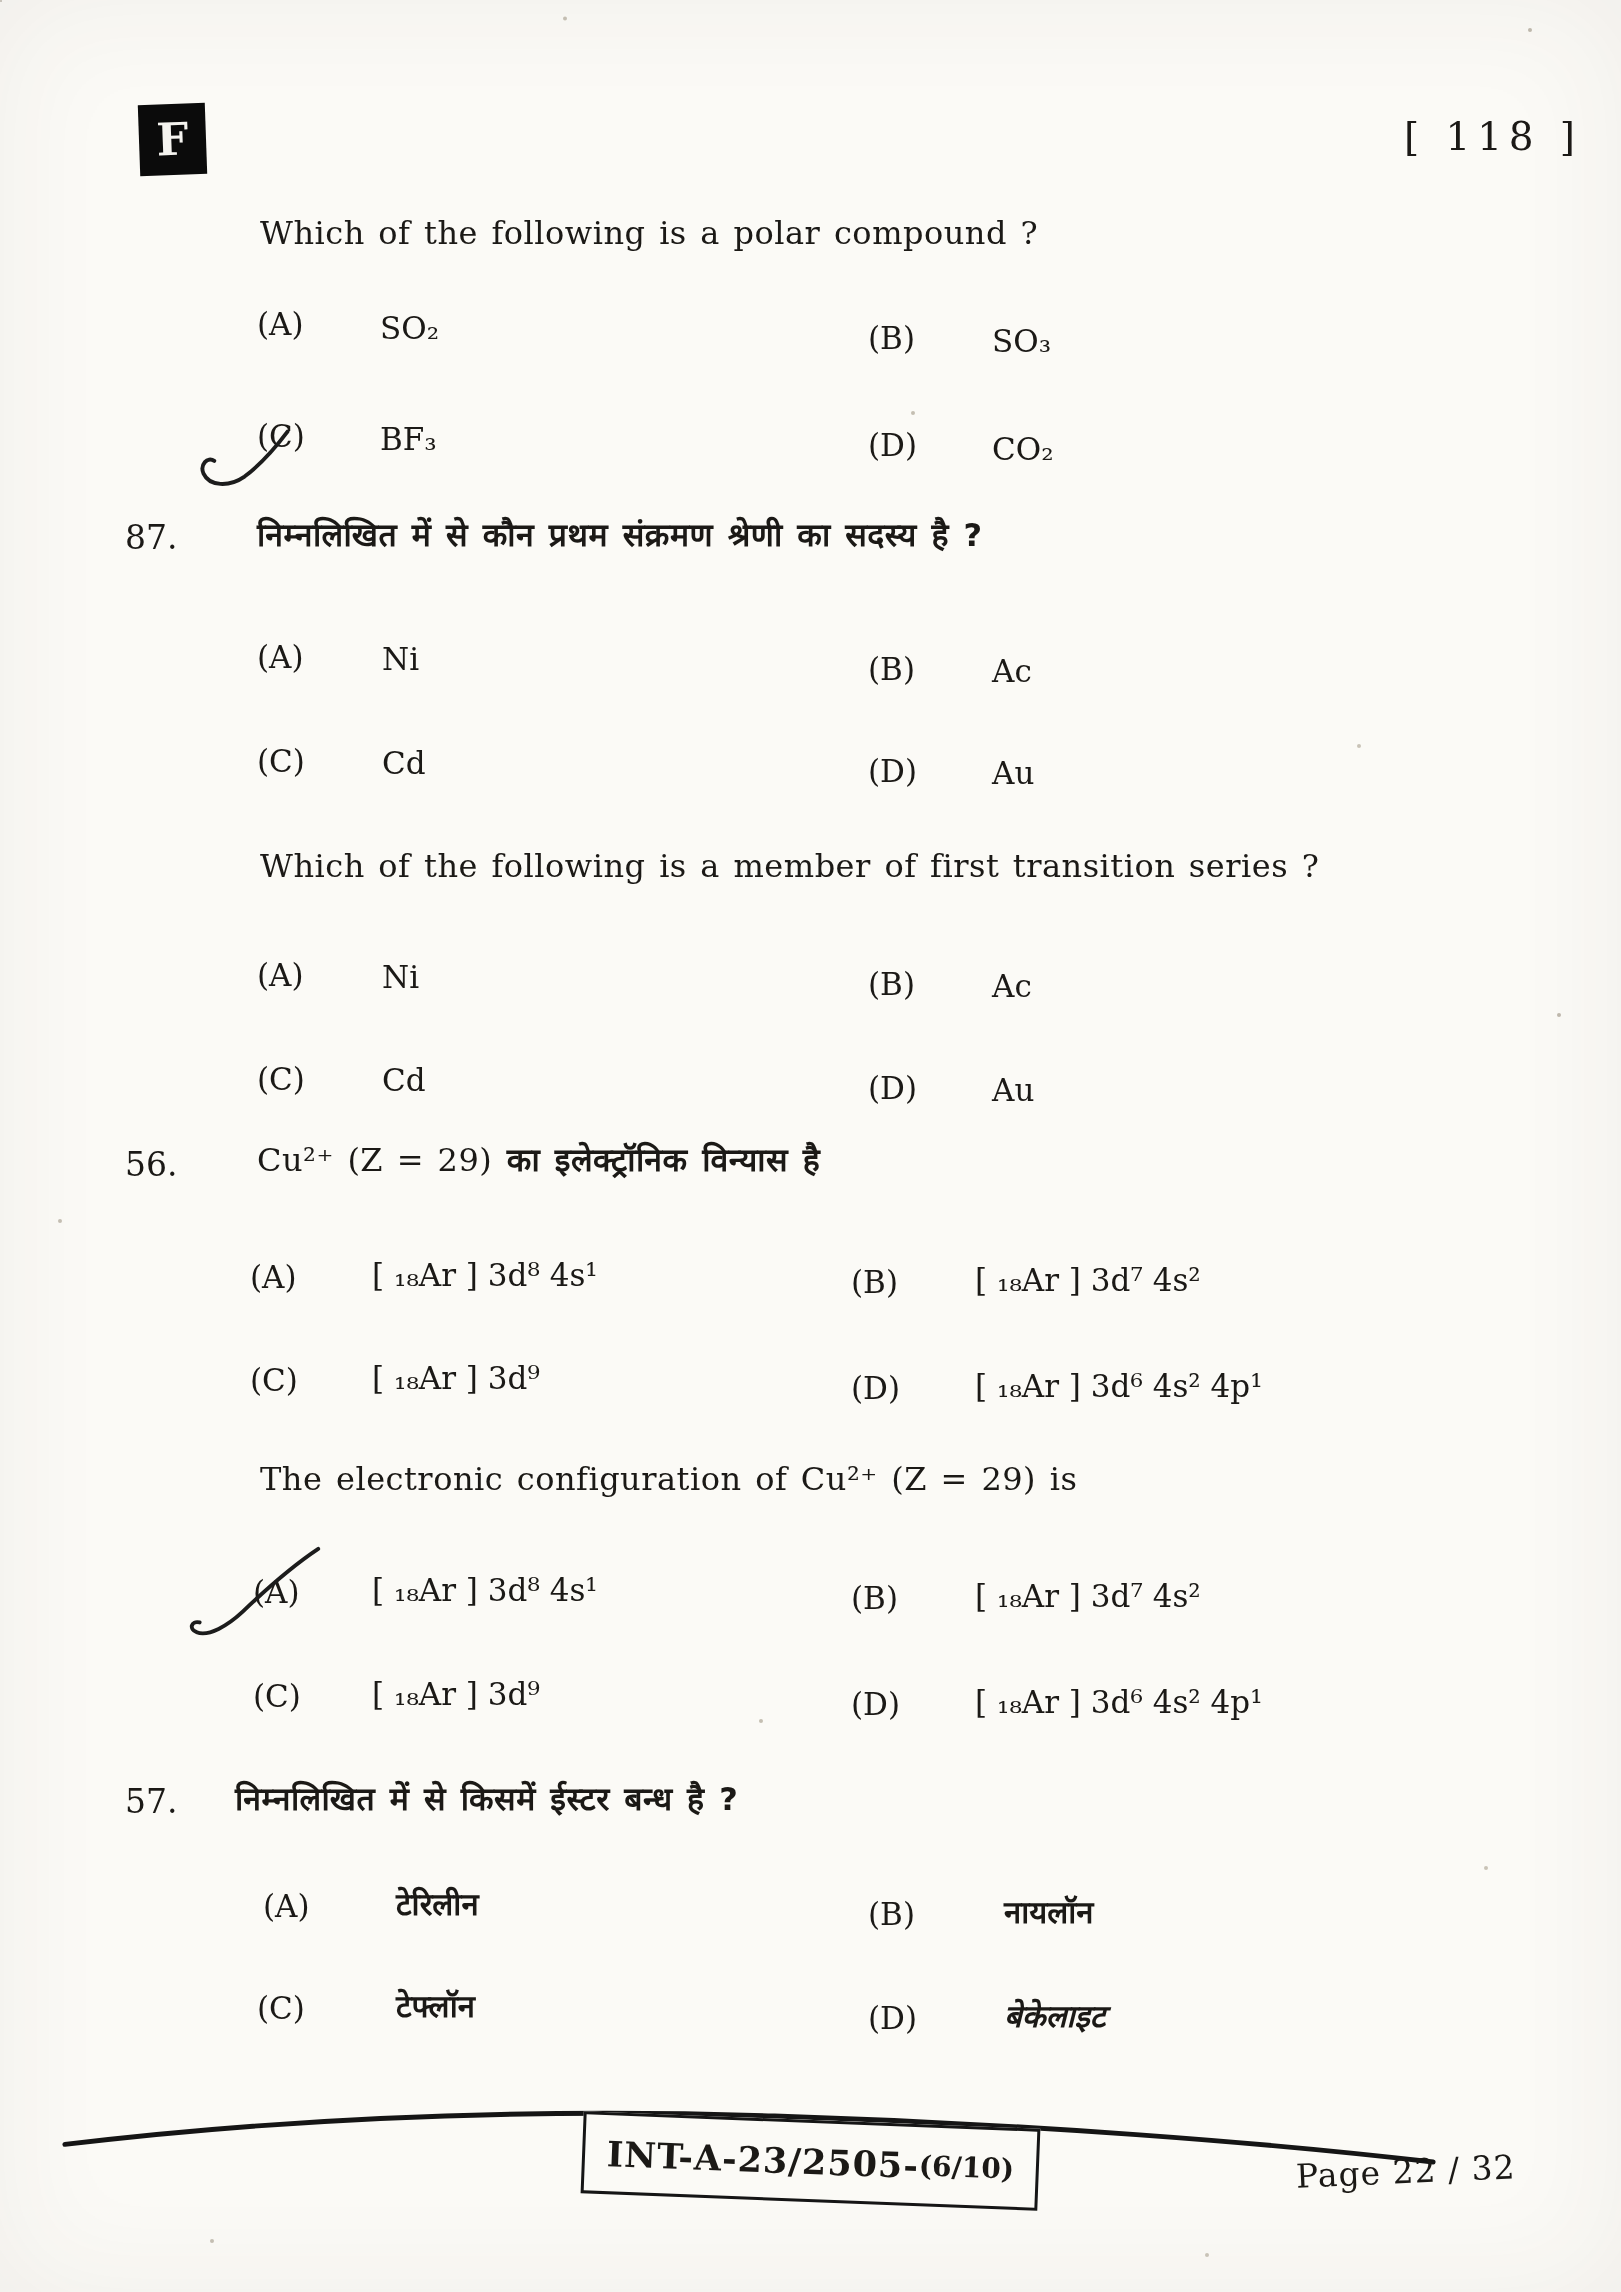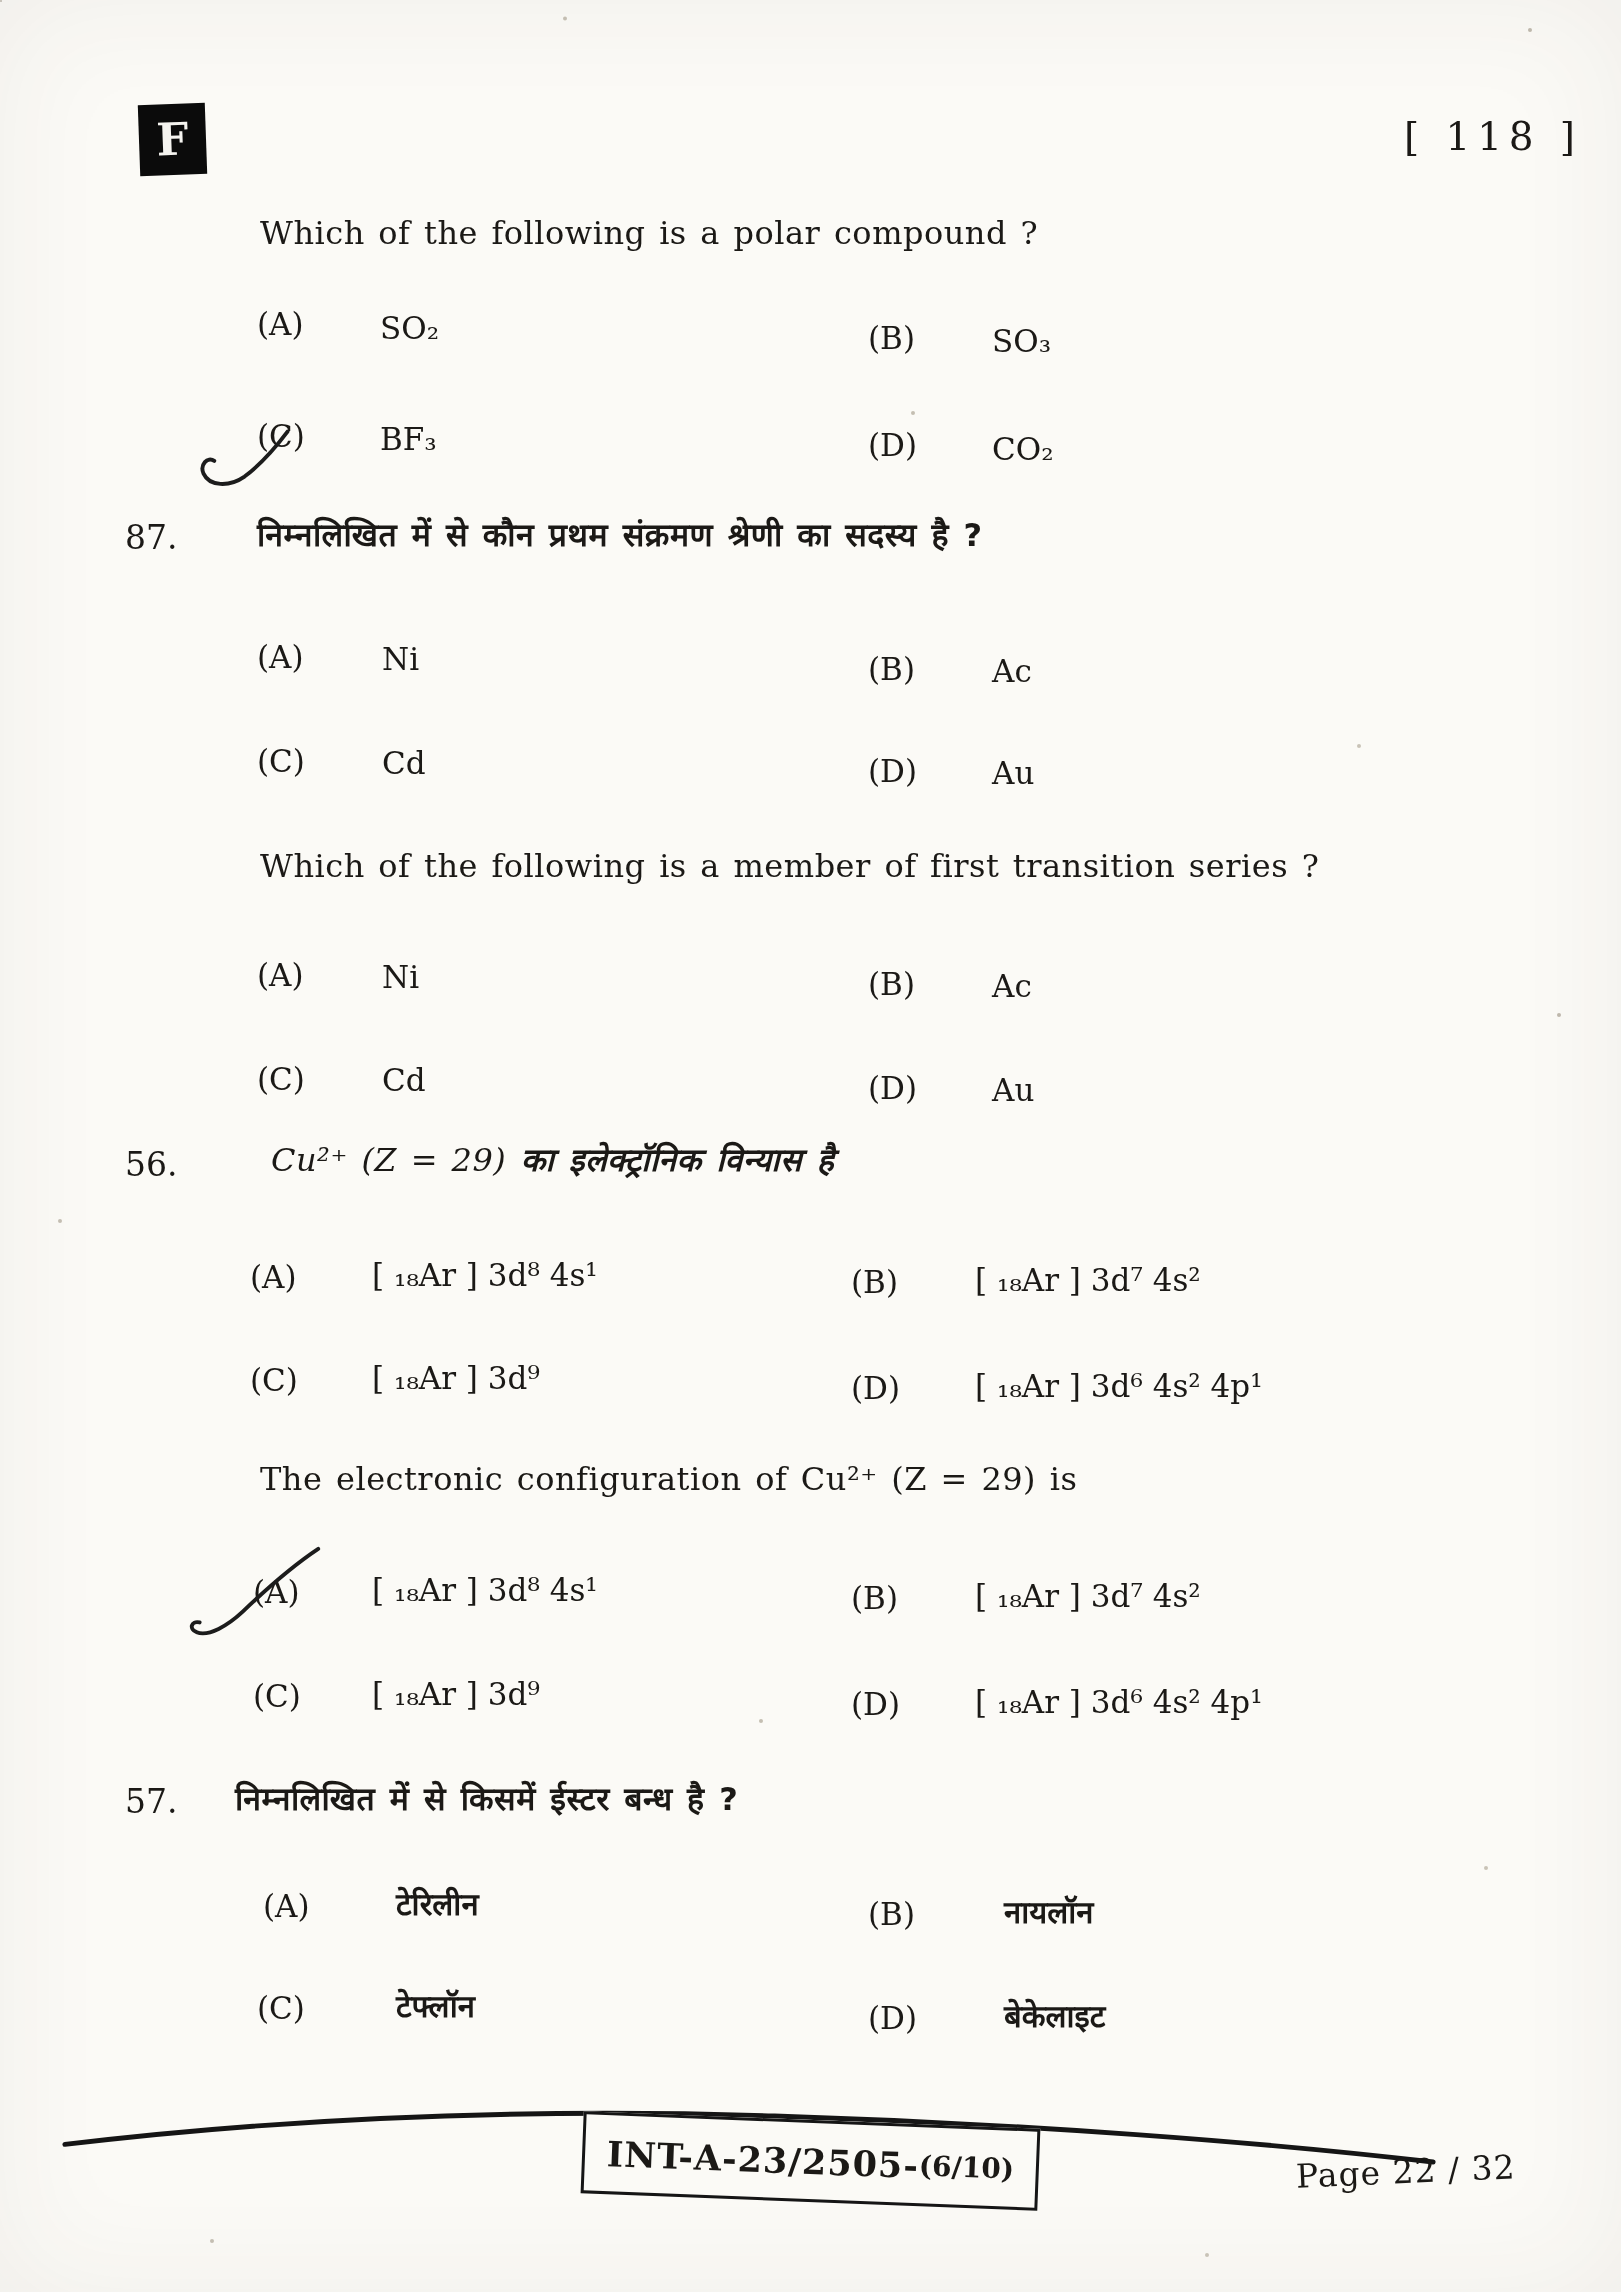--- a/index.html
+++ b/index.html
@@ -87,21 +87,21 @@
   <div class="abs en opt-label" style="left:257px; top:957px;">(A)</div>
   <div class="abs en opt-val" style="left:382px; top:959px;">Ni</div>
   <div class="abs en opt-label" style="left:868px; top:966px;">(B)</div>
   <div class="abs en opt-val" style="left:992px; top:968px;">Ac</div>
   <div class="abs en opt-label" style="left:257px; top:1061px;">(C)</div>
   <div class="abs en opt-val" style="left:382px; top:1062px;">Cd</div>
   <div class="abs en opt-label" style="left:868px; top:1070px;">(D)</div>
   <div class="abs en opt-val" style="left:992px; top:1072px;">Au</div>
 
   <div class="abs en qnum" style="left:125px; top:1145px;">56.</div>
-  <div class="abs" style="left:271px; top:1137px;font-style:italic;">
+  <div class="abs" style="left:257px; top:1137px;">
     <span class="en qtext">Cu²⁺ (Z = 29)</span><span class="hi qtext"> का इलेक्ट्रॉनिक विन्यास है</span>
   </div>
 
   <div class="abs en opt-label" style="left:250px; top:1259px;">(A)</div>
   <div class="abs en opt-val" style="left:372px; top:1257px;">[ ₁₈Ar ] 3d⁸ 4s¹</div>
   <div class="abs en opt-label" style="left:851px; top:1264px;">(B)</div>
   <div class="abs en opt-val" style="left:975px; top:1262px;">[ ₁₈Ar ] 3d⁷ 4s²</div>
   <div class="abs en opt-label" style="left:250px; top:1362px;">(C)</div>
   <div class="abs en opt-val" style="left:372px; top:1360px;">[ ₁₈Ar ] 3d⁹</div>
   <div class="abs en opt-label" style="left:851px; top:1370px;">(D)</div>
@@ -125,21 +125,21 @@
   <div class="abs en qnum" style="left:125px; top:1782px;">57.</div>
   <div class="abs hi qtext" style="left:235px; top:1776px;">निम्नलिखित में से किसमें ईस्टर बन्ध है ?</div>
 
   <div class="abs en opt-label" style="left:263px; top:1888px;">(A)</div>
   <div class="abs hi hi-val" style="left:380px; top:1882px;">टेरिलीन</div>
   <div class="abs en opt-label" style="left:868px; top:1896px;">(B)</div>
   <div class="abs hi hi-val" style="left:988px; top:1890px;">नायलॉन</div>
   <div class="abs en opt-label" style="left:257px; top:1990px;">(C)</div>
   <div class="abs hi hi-val" style="left:380px; top:1984px;">टेफ्लॉन</div>
   <div class="abs en opt-label" style="left:868px; top:2000px;">(D)</div>
-  <div class="abs hi hi-val" style="left:988px; top:1994px;">बेकेलाइट</div>
+  <div class="abs hi hi-val" style="left:988px; top:1994px;font-style:italic;">बेकेलाइट</div>
 
   <svg class="abs" style="left:59px; top:2103px;" width="1382" height="74" viewBox="0 0 1410 75">
     <path d="M6,42 C240,14 480,5 730,13 C990,21 1230,40 1402,60" stroke="#151515" stroke-width="5" fill="none" stroke-linecap="round"></path>
   </svg>
 
   <div class="abs footer-box en" style="left:582px; top:2120px; width:451px; height:76px;">
     <span class="code-main">INT-A-23/2505-</span>
       <span class="code-suffix">(6/10)</span>
   </div>
 

